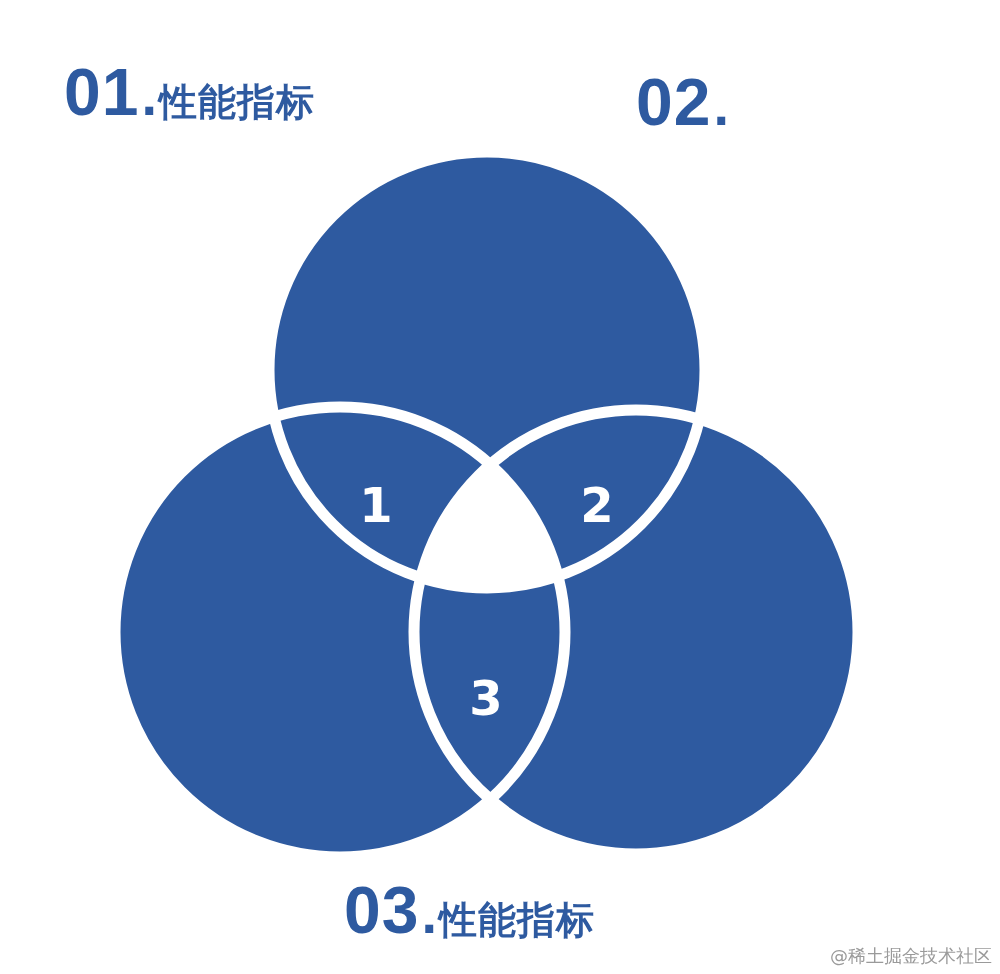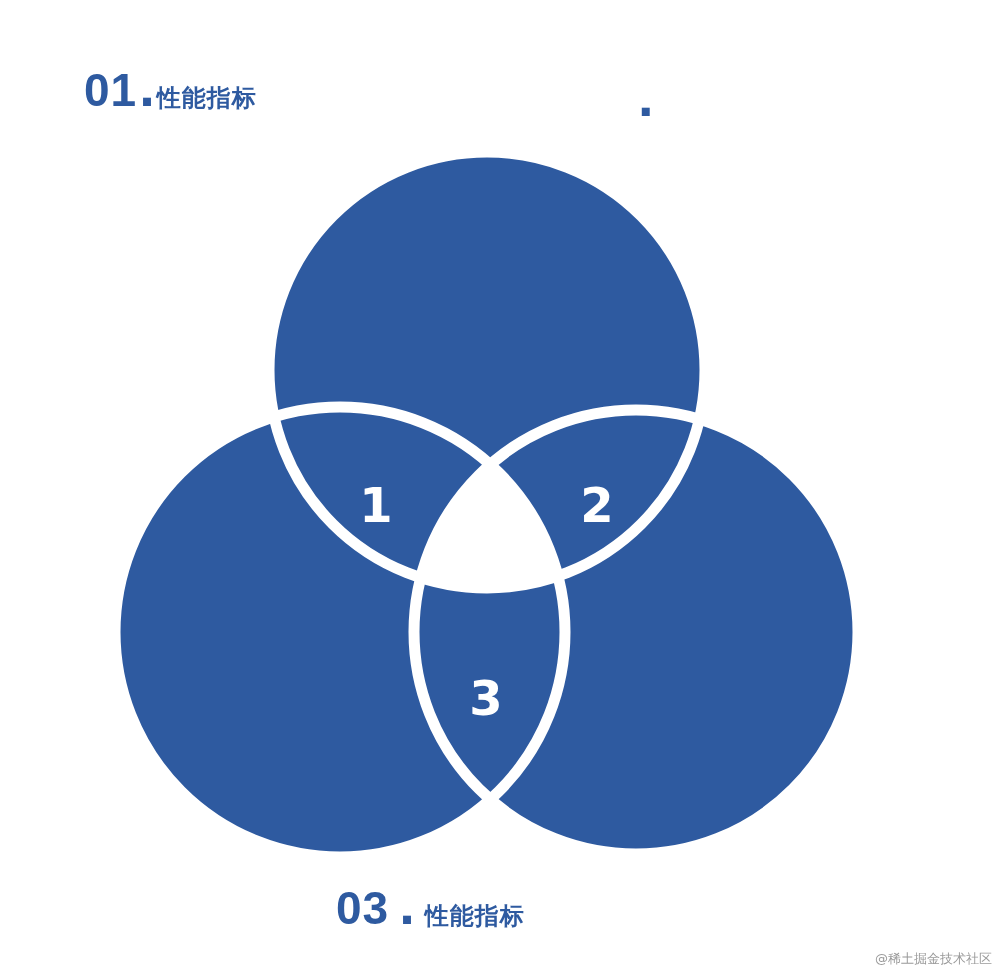--- a/index.html
+++ b/index.html
@@ -1,40 +1,41 @@
 <!DOCTYPE html>
 <html><head>
   <meta charset="utf-8">
   <style>
     html, body { margin: 0; padding: 0; background: #ffffff; }
     body { width: 1000px; height: 974px; position: relative; overflow: hidden;
            font-family: "DejaVu Sans", sans-serif; }
     .label { position: absolute; color: #2e5aa0; font-weight: bold; white-space: nowrap;
              display: flex; align-items: baseline; }
-    .label .num { font-family: "Liberation Sans", sans-serif; font-size: 46px; font-weight: bold; letter-spacing: 1px; margin-left: 20px; }
+    .label .num { font-family: "Liberation Sans", sans-serif; font-size: 66px; font-weight: bold; letter-spacing: 1px; }
     .label .dot { font-family: "Liberation Sans", sans-serif; font-size: 56px; font-weight: bold; margin: 0 2px 0 2px; }
-    .label .txt { font-family: Liberation Serif, serif; font-size: 24px; font-weight: bold; letter-spacing: 1px; }
+    .label .txt { font-family: Liberation Serif, serif; font-size: 38px; font-weight: bold; letter-spacing: 1px; }
     #label-1 { left: 64px; top: 54px; }
     #label-2 { left: 636px; top: 64px; }
-    #label-3 { left: 316px; top: 872px; gap: 8px; }
+    #label-3 { left: 344px; top: 872px; }
     #venn { position: absolute; left: 0; top: 0; }
     .region-num { font-family: "DejaVu Sans", sans-serif; font-weight: bold; font-size: 48px; fill: #ffffff; }
-    .watermark { position: absolute; right: 8px; bottom: 6px; font-size: 13px; color: #9a9a9a;
+    .watermark { position: absolute; right: 8px; bottom: 6px; font-size: 18px; color: #9a9a9a;
                  font-family: "DejaVu Sans", sans-serif; }
   </style>
 </head>
 <body>
 
 <div class="label" id="label-1">
   <span class="num">01</span>
   <span class="dot">.</span>
   <span class="txt">性能指标</span>
 </div>
 
 <div class="label" id="label-2">
+  <span class="num">02</span>
   <span class="dot">.</span>
 </div>
 
 <div class="label" id="label-3">
   <span class="num">03</span>
   <span class="dot">.</span>
   <span class="txt">性能指标</span>
 </div>
 
 <svg id="venn" width="1000" height="974" viewBox="0 0 1000 974">

